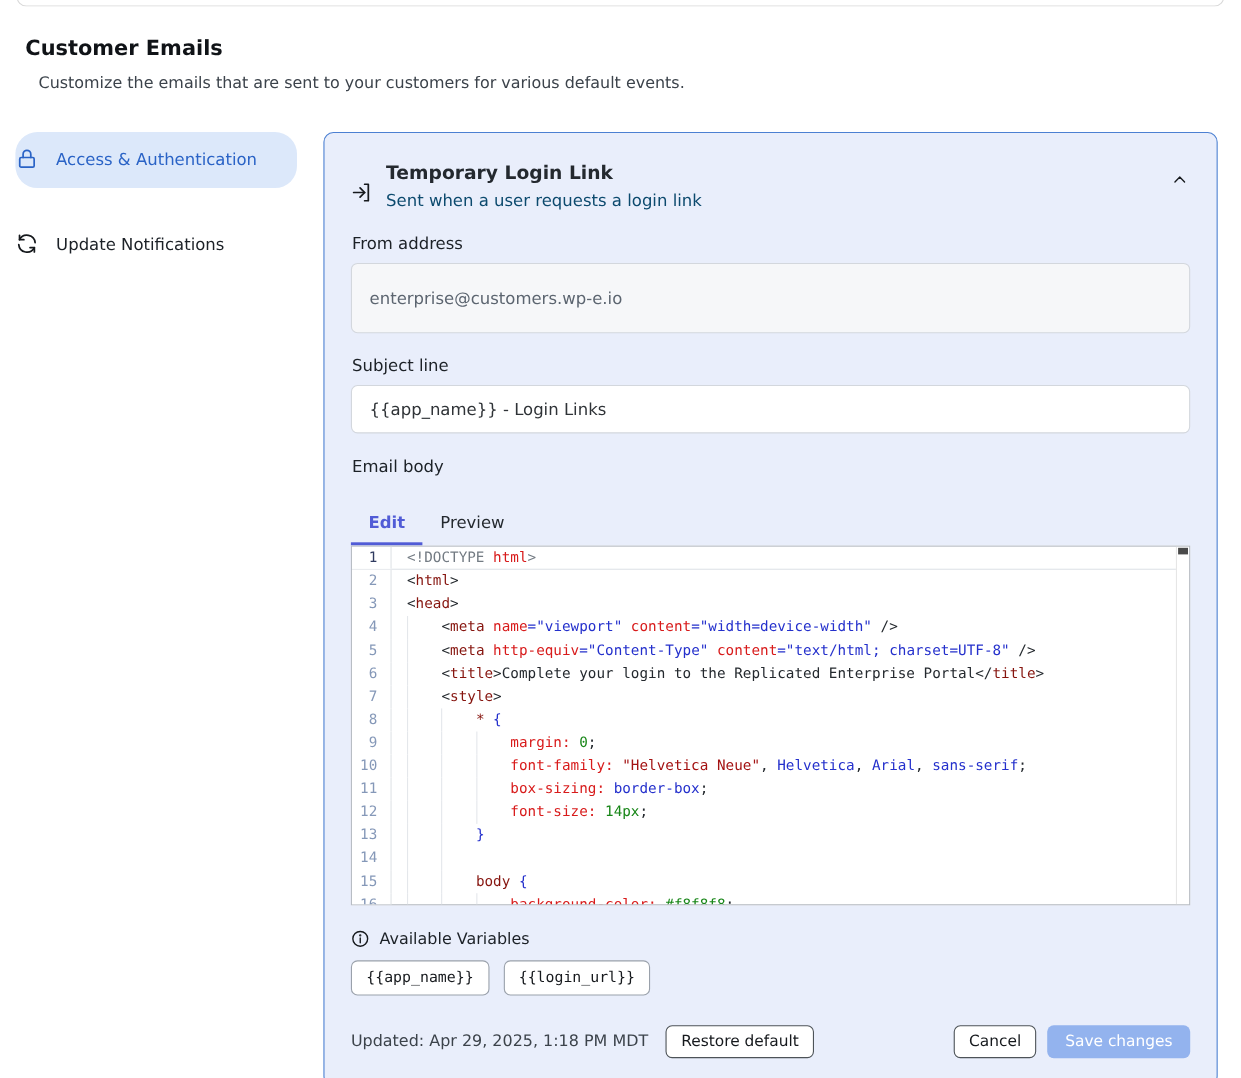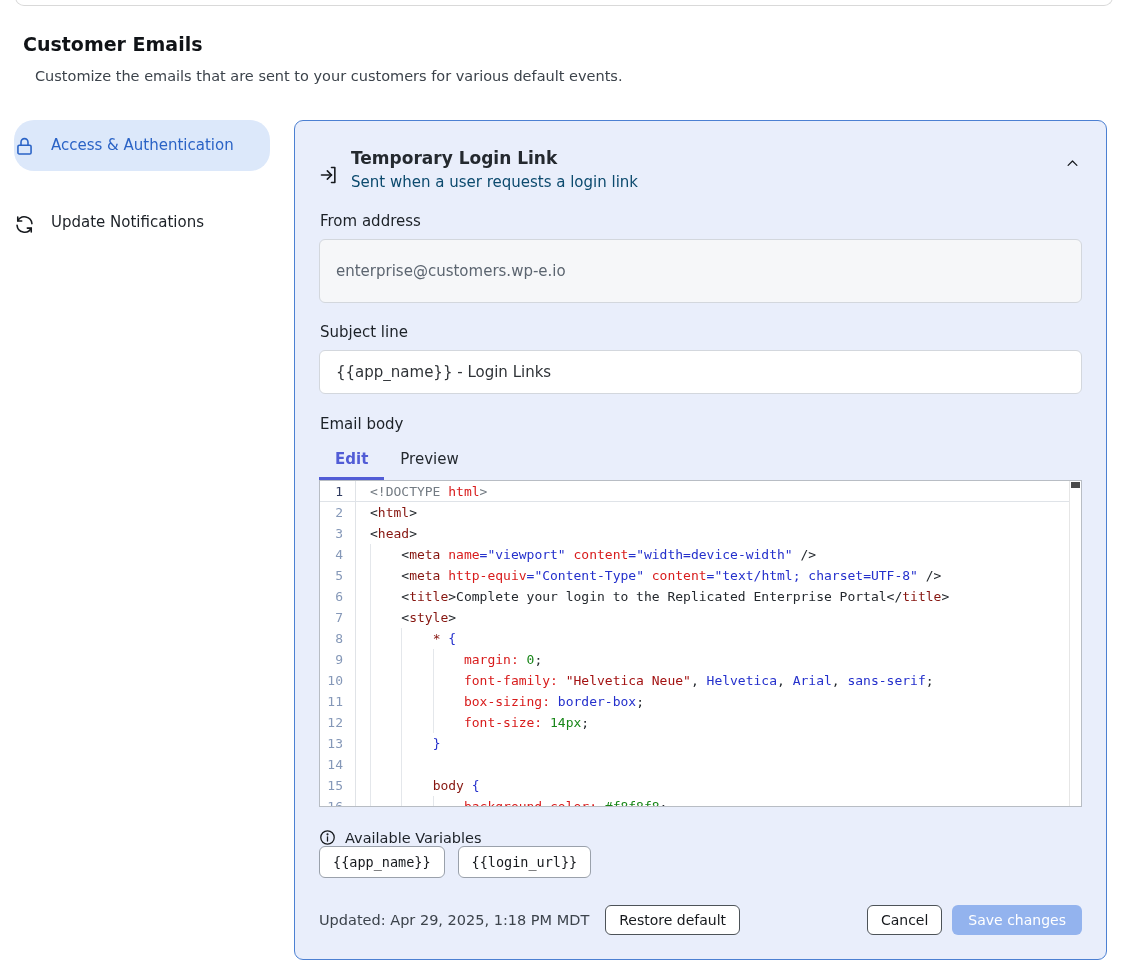--- a/index.html
+++ b/index.html
@@ -9,21 +9,21 @@
   .top-card-edge { height:9px; margin:-3px 15px 0 15px; border:1px solid #d9d9d9;
     border-top:none; border-radius:0 0 9px 9px; }
 
   .page-title { margin:27px 0 0 23px; font-size:19px; font-weight:bold; color:#101317; }
   .page-subtitle { margin:13px 0 0 35px; font-size:14.5px; color:#3c434b; }
 
   .content-row { display:flex; align-items:flex-start; margin:36px 21px 0 14px; }
 
   
   .sidebar { width:256px; margin-right:24px; flex:none; }
-  .side-item { display:flex; align-items:flex-end; gap:16px; padding:14px 0;
+  .side-item { display:flex; align-items:flex-start; gap:16px; padding:14px 0;
     border-radius:20px; font-size:15px; cursor:pointer; }
   .side-item.active { background:#dce8fa; color:#2a63c6; }
   .side-item .ic { flex:none; display:flex; }
   .side-item + .side-item { margin-top:26px; }
   .side-label { line-height:1.55; }
 
   
   .panel { flex:1; background:#e9eefb; border:1px solid #4c80d2; border-radius:9px;
     padding:27px 24px 24px 24px; }
 
@@ -36,21 +36,21 @@
 
   .field-label { font-size:15px; color:#1c2127; margin:0 0 9px 1px; }
   .text-input { width:100%; border:1px solid #d3d7dd; border-radius:6px; font-size:15px;
     font-family:inherit; padding:0 16px; outline:none; }
   .input-from { height:64px; background:#f6f7f9; color:#5c6570; margin-bottom:20px; }
   .input-subject { height:44px; background:#ffffff; color:#2f3337; margin-bottom:21px; }
 
   
   .tabs { display:flex; margin-top:10px; }
   .tab { font-size:15px; padding:7px 16px 9px 16px; border:none; background:none;
-    cursor:pointer; color:#24292f; font-family:inherit; border-bottom:3px solid transparent; }
+    cursor:pointer; color:#24292f; font-family:inherit; border-bottom:3px solid transparent;margin-top:16px; }
   .tab.active { color:#515cd6; font-weight:bold; border-bottom-color:#515cd6; }
 
   
   .editor { position:relative; height:327px; background:#fff; border:1px solid #b8bdc4;
     overflow:hidden; font-family:"DejaVu Sans Mono","Liberation Mono",monospace;
     font-size:13px; line-height:21px; }
   .cm-line { display:flex; height:21px; white-space:pre; }
   .cm-line.active { border-bottom:1px solid #dfe3e8; }
   .gut { flex:none; width:36px; text-align:right; padding-right:12px; color:#8598b8;
     border-right:1px solid #e0e3e7; background:#fff; }
@@ -63,21 +63,21 @@
   .tk-brace{color:#2430cc}
   .scroll-lane { position:absolute; top:0; right:0; bottom:0; width:12px;
     background:#fff; border-left:1px solid #e6e6e6; }
   .scroll-thumb { position:absolute; top:1px; left:1px; right:1px; height:6px;
     background:#4a4a4a; cursor:pointer; }
 
   
   .vars-head { display:flex; align-items:center; gap:9px; margin-top:22px; color:#1c2127; }
   .vars-head .ic { display:flex; color:#16191d; }
   .vars-label { font-size:14.5px; }
-  .chips { display:flex; gap:13px; }
+  .chips { display:flex; gap:13px; margin-top:11px; }
   .chip { font-family:"DejaVu Sans Mono","Liberation Mono",monospace; font-size:13.5px;
     background:#fff; border:1px solid #9aa1ab; border-radius:6px; padding:7px 13px;
     color:#16191d; cursor:pointer; }
 
   
   .panel-footer { display:flex; align-items:center; margin-top:27px; }
   .updated { font-size:14.5px; color:#3c434b; }
   .btn { font-family:inherit; font-size:14px; border-radius:6px; cursor:pointer; }
   .btn-outline { background:#fff; border:1px solid #4d5358; color:#16191d; padding:6px 13px; }
   .btn-restore { margin-left:16px; }

